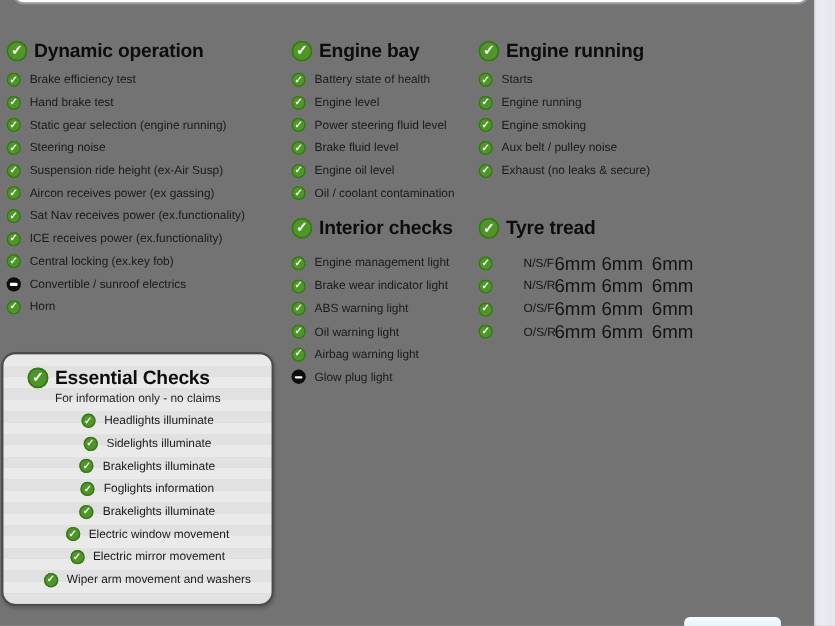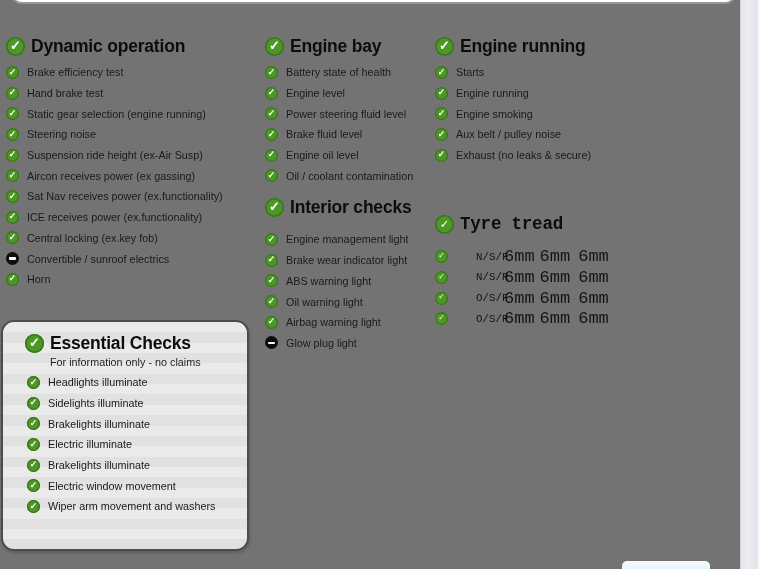--- a/index.html
+++ b/index.html
@@ -39,38 +39,38 @@
   .ic.pass { background:#4e9727; box-shadow:inset 0 0 0 1.3px #38761a; }
   .ic.pass::after { content:"✓"; color:#fff; font-size:9px; font-weight:700;
     line-height:1; margin-top:-0.5px; }
   .ic.na { background:#0d0d0d; }
   .ic.na::after { content:""; width:7px; height:2.2px; background:#fff; border-radius:1px; }
   .ic.lg { width:19px; height:19px; }
   .ic.lg.pass { box-shadow:inset 0 0 0 1.6px #38761a; }
   .ic.lg.pass::after { font-size:13px; }
 
   .sec-gap1 { margin-top:9px; }   
-  .sec-gap2 { margin-top:47px;font-family:Liberation Mono, monospace; }  
+  .sec-gap2 { margin-top:30px; }  
 
   
   .trow { display:flex; align-items:center; height:20.7px; }
   .trow .ic { margin-right:8px; }
   .tlabel { font-size:10.8px; width:48px; white-space:nowrap;padding-left:20px; }
   .tval { font-size:17px; margin-right:5px; white-space:nowrap; }
   .tval.last { margin-left:3px; }
 
   
   .ebox { position:absolute; left:1px; top:320px; width:248px; height:231px;
     border:2px solid #4c4c4c; border-radius:13px;
     background:repeating-linear-gradient(180deg,#eaeaea 0 10.3px,#e1e1e1 10.3px 20.7px);
     box-shadow:1px 2px 3px rgba(0,0,0,0.18);
     padding:10px 6px 0 22px; overflow:hidden; }
   .ebox .sec-hd { height:22px; margin-bottom:2px; }
   .enote { font-size:10.8px; color:#1f1f1f; margin:2px 0 4px 25px; white-space:nowrap; }
-  .ebox .item { padding-left:2px; }
+  .ebox .item { padding-left:2px;justify-content:center; }
 </style>
 </head>
 <body>
 
 <div class="stage">
 
   <div class="top-panel"></div>
   <div class="gutter"></div>
   <div class="blue-peek"></div>
 
@@ -268,29 +268,33 @@
     <div class="item">
         <span class="ic pass"></span>
         <span class="lbl">Sidelights illuminate</span>
       </div>
     <div class="item">
         <span class="ic pass"></span>
         <span class="lbl">Brakelights illuminate</span>
       </div>
     <div class="item">
         <span class="ic pass"></span>
-        <span class="lbl">Electric illuminate</span>
+        <span class="lbl">Foglights information</span>
       </div>
     <div class="item">
         <span class="ic pass"></span>
         <span class="lbl">Brakelights illuminate</span>
       </div>
     <div class="item">
         <span class="ic pass"></span>
         <span class="lbl">Electric window movement</span>
       </div>
     <div class="item">
         <span class="ic pass"></span>
+        <span class="lbl">Electric mirror movement</span>
+      </div>
+    <div class="item">
+        <span class="ic pass"></span>
         <span class="lbl">Wiper arm movement and washers</span>
       </div>
   </div>
 
 </div>
 
 </body></html>

